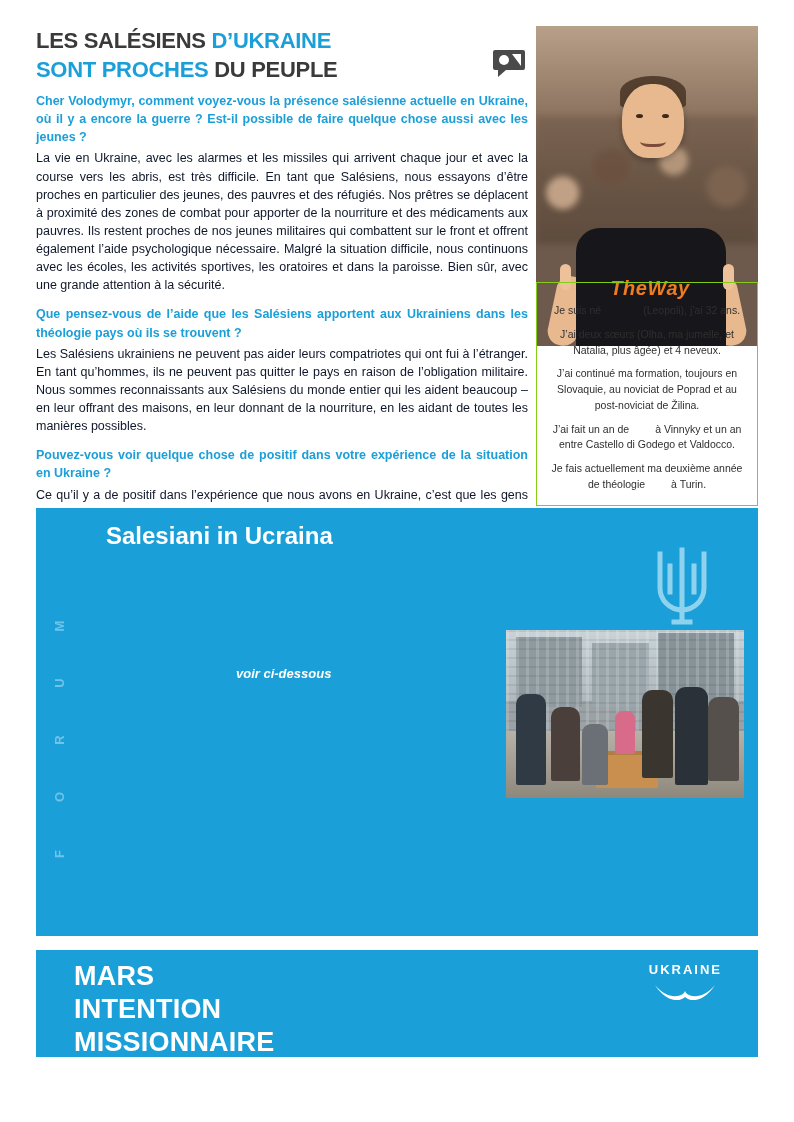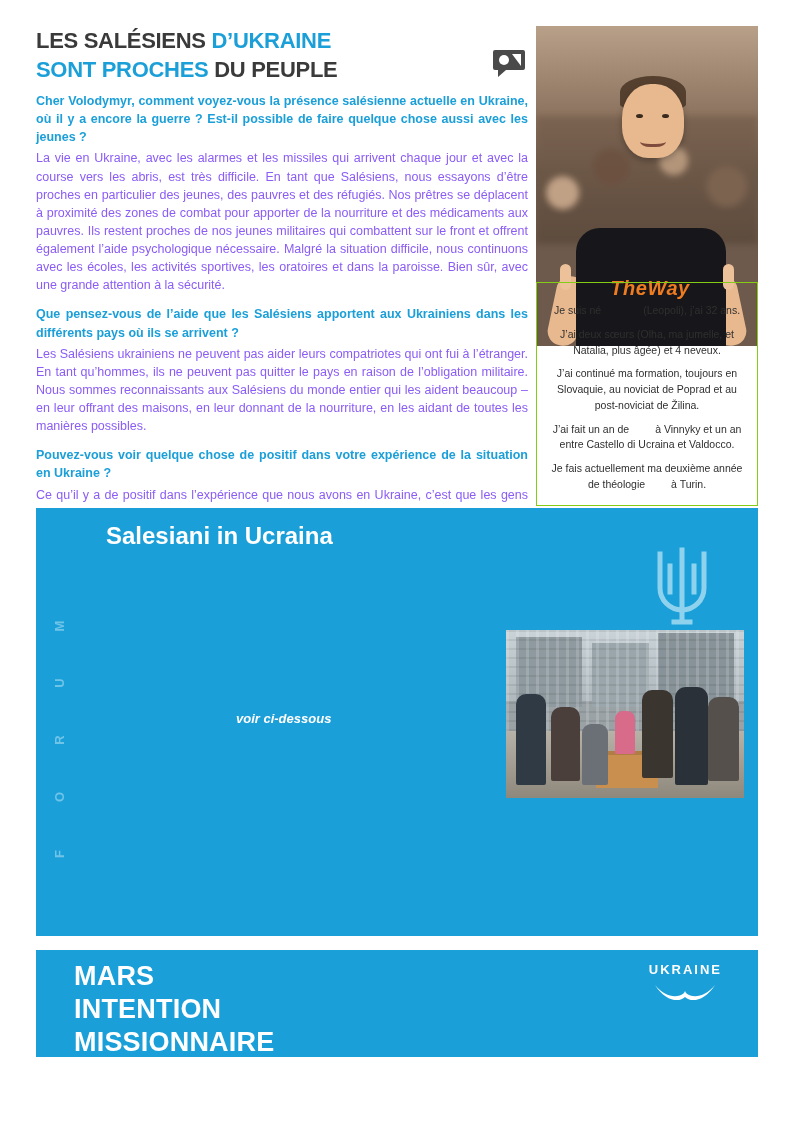--- a/index.html
+++ b/index.html
@@ -50,21 +50,21 @@
   }
   .q {
     color: #1b9fd8;
     font-weight: bold;
     font-size: 12.5px;
     line-height: 1.45;
     text-align: justify;
     margin: 0 0 3px 0;
   }
   .a {
-    color: #8b5cf6;
+    color: #0f172a;
     font-size: 12.5px;
     line-height: 1.45;
     text-align: justify;
     margin: 0 0 11px 0;
   }
 
   
   .photo-main {
     position: absolute;
     left: 536px;
@@ -182,21 +182,20 @@
     transform: rotate(-90deg);
   }
   .forum-note {
     position: absolute;
     left: 200px;
     top: 158px;
     color: #ffffff;
     font-size: 13px;
     font-style: italic;
     font-weight: bold;
-    margin-top: 45px;
   }
 
   
   .trident {
     position: absolute;
     right: 44px;
     top: 36px;
     width: 64px;
     height: 86px;
   }
@@ -285,21 +284,21 @@
       <path d="M3 2 H31 A2 2 0 0 1 33 4 V20 A2 2 0 0 1 31 22 H14 L6 29 V22 H3 A2 2 0 0 1 1 20 V4 A2 2 0 0 1 3 2 Z" fill="#4a4a4a"></path>
       <circle cx="12" cy="12" r="5" fill="#ffffff"></circle>
       <path d="M20 6 h9 v12 h-9 z" fill="#ffffff"></path>
       <path d="M20 6 l9 12 h-9 z" fill="#4a4a4a"></path>
     </svg>
   </div>
 
   <div class="col-left">
     <p class="q">Cher Volodymyr, comment voyez-vous la présence salésienne actuelle en Ukraine, où il y a encore la guerre ? Est-il possible de faire quelque chose aussi avec les jeunes ?</p>
     <p class="a">La vie en Ukraine, avec les alarmes et les missiles qui arrivent chaque jour et avec la course vers les abris, est très difficile. En tant que Salésiens, nous essayons d’être proches en particulier des jeunes, des pauvres et des réfugiés. Nos prêtres se déplacent à proximité des zones de combat pour apporter de la nourriture et des médicaments aux pauvres. Ils restent proches de nos jeunes militaires qui combattent sur le front et offrent également l’aide psychologique nécessaire. Malgré la situation difficile, nous continuons avec les écoles, les activités sportives, les oratoires et dans la paroisse. Bien sûr, avec une grande attention à la sécurité.</p>
-    <p class="q">Que pensez-vous de l’aide que les Salésiens apportent aux Ukrainiens dans les différents pays où ils se arrivent ?</p>
+    <p class="q">Que pensez-vous de l’aide que les Salésiens apportent aux Ukrainiens dans les théologie pays où ils se trouvent ?</p>
     <p class="a">Les Salésiens ukrainiens ne peuvent pas aider leurs compatriotes qui ont fui à l’étranger. En tant qu’hommes, ils ne peuvent pas quitter le pays en raison de l’obligation militaire. Nous sommes reconnaissants aux Salésiens du monde entier qui les aident beaucoup – en leur offrant des maisons, en leur donnant de la nourriture, en les aidant de toutes les manières possibles.</p>
     <p class="q">Pouvez-vous voir quelque chose de positif dans votre expérience de la situation en Ukraine ?</p>
     <p class="a">Ce qu’il y a de positif dans l’expérience que nous avons en Ukraine, c’est que les gens sont unis, s’entraident, sont sensibles à ceux qui sont en difficulté. Je peux dire que nous nous sommes adaptés à la situation, nous avons surmonté les premiers mois de guerre les plus difficiles et peu à peu nous avons réussi à recommencer à vivre « normalement » même si la guerre continue.</p>
   </div>
 
   <div class="photo-main">
     <div class="pm-sky"></div>
     <div class="pm-crowd"></div>
     <div class="pm-arm-l"></div>
     <div class="pm-arm-r"></div>
@@ -314,21 +313,21 @@
     <div class="pm-finger-r"></div>
   </div>
 
   <div class="bio">
     <p>
       <span>Je suis né</span><span class="gap"></span><span>(Leopoli), j’ai 32 ans.</span>
     </p>
     <p>J’ai deux sœurs (Olha, ma jumelle, et Natalia, plus âgée) et 4 neveux.</p>
     <p>J’ai continué ma formation, toujours en Slovaquie, au noviciat de Poprad et au post-noviciat de Žilina.</p>
     <p>
-      <span>J’ai fait un an de</span><span class="gap-sm"></span><span>à Vinnyky et un an entre Castello di Ucraina et Valdocco.</span>
+      <span>J’ai fait un an de</span><span class="gap-sm"></span><span>à Vinnyky et un an entre Castello di Godego et Valdocco.</span>
     </p>
     <p>
       <span>Je fais actuellement ma deuxième année de théologie</span><span class="gap-sm"></span><span>à Turin.</span>
     </p>
   </div>
 
   <div class="forum">
     <div class="forum-title">Salesiani in Ucraina</div>
 
     <div class="forum-vertical">

